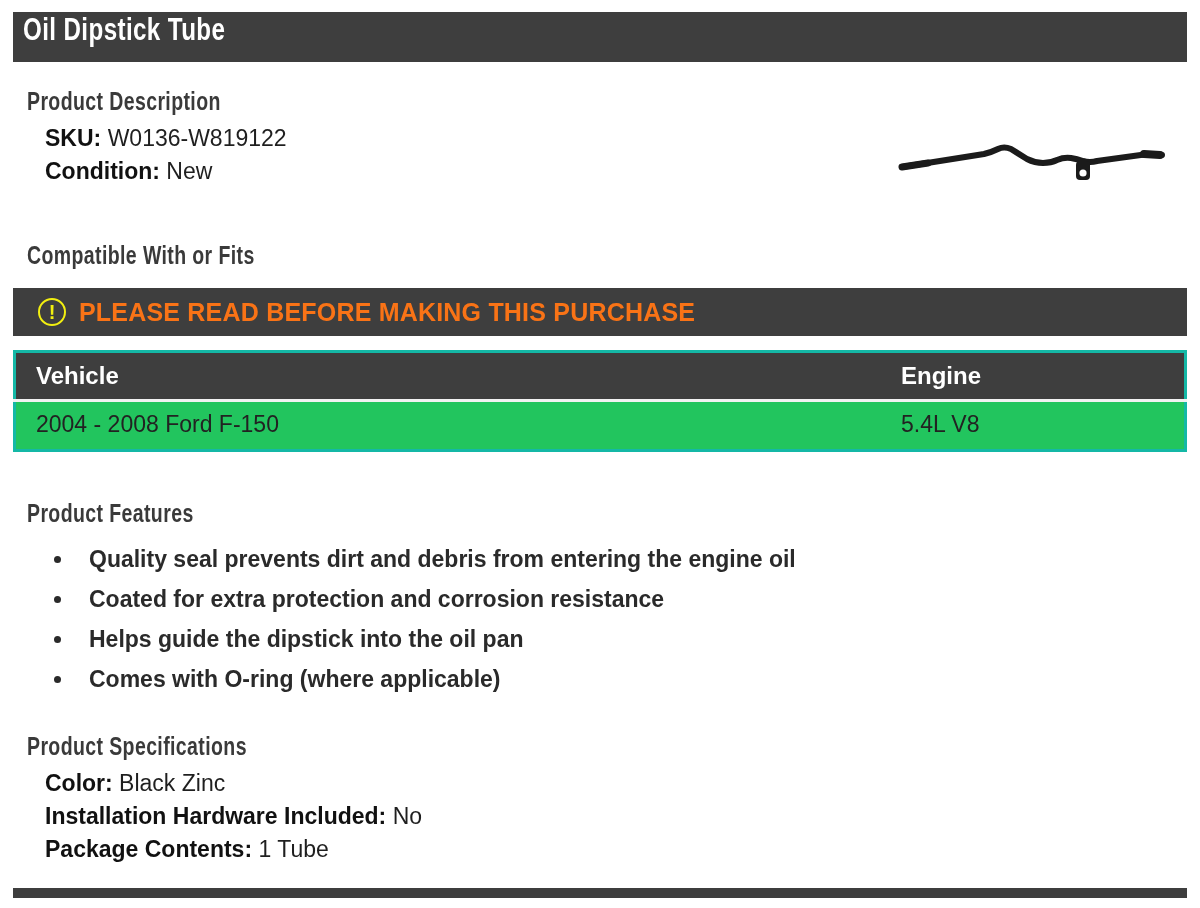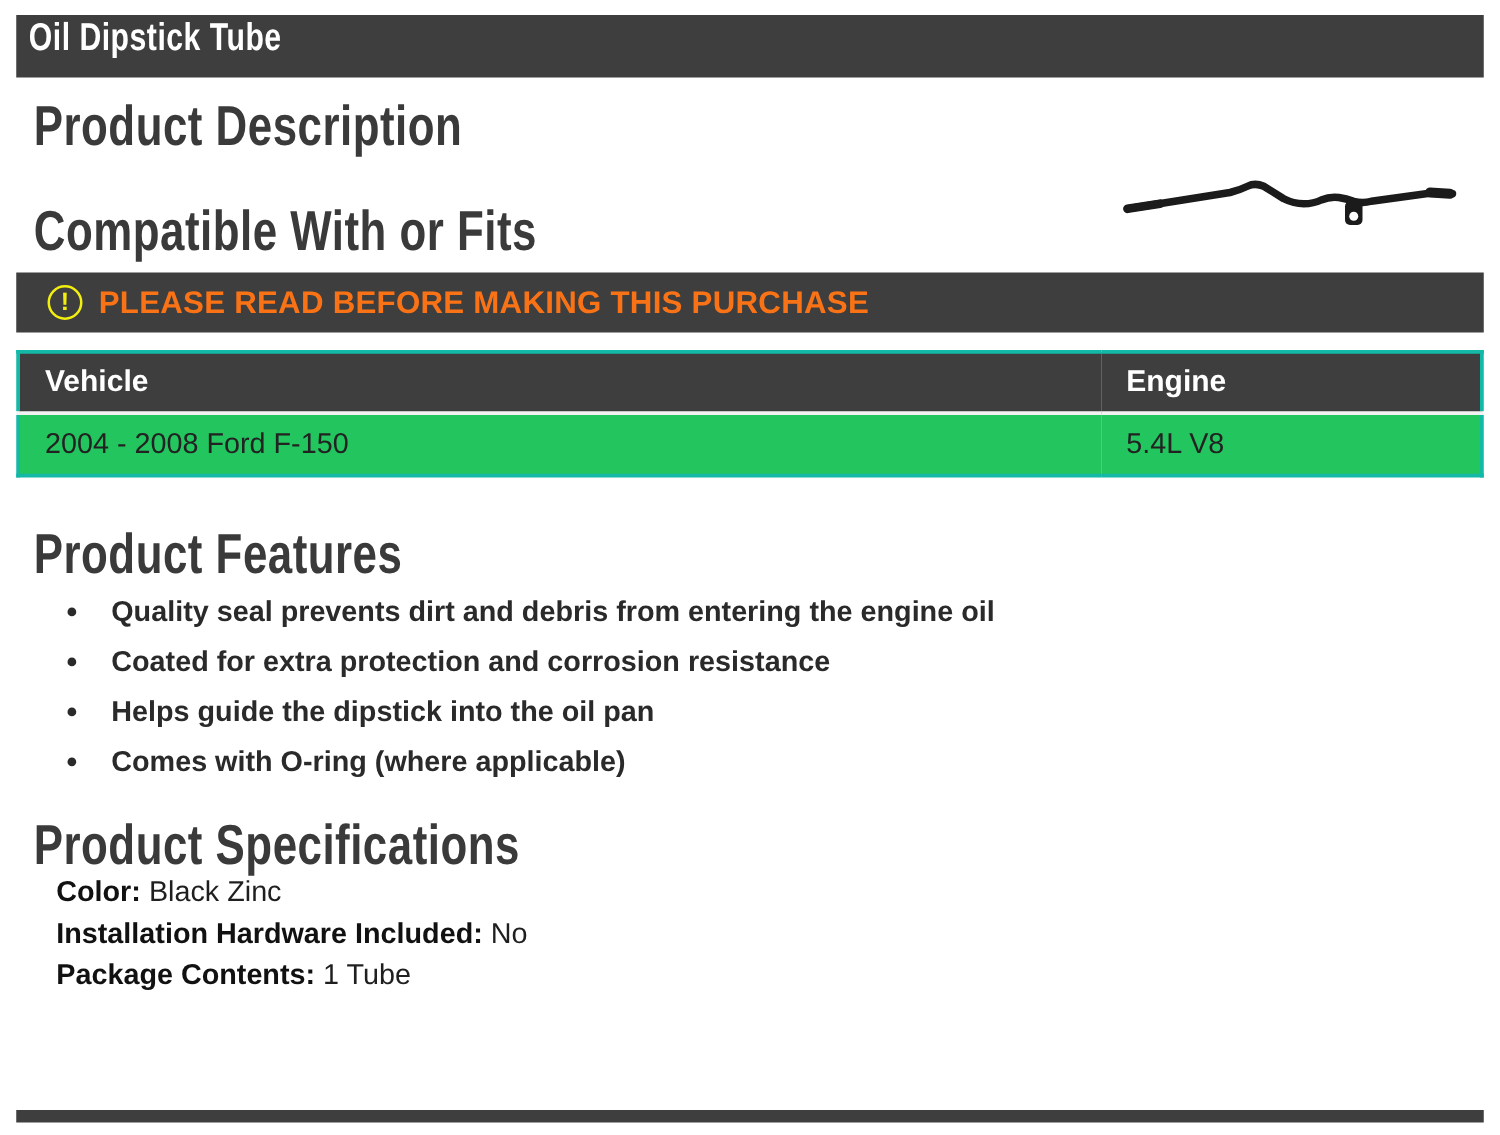--- a/index.html
+++ b/index.html
@@ -33,21 +33,21 @@
   .cond {
     display: inline-block;
     font-weight: bold;
     transform: scaleX(0.78);
     transform-origin: 0 50%;
     white-space: nowrap;
     letter-spacing: 0.5px;
   }
 
   h2.section-heading {
-    font-size: 45px;
+    font-size: 25px;
     line-height: 34px;
     color: #3a3a3a;
     margin: 0 0 0 14px;
     text-decoration: underline;
   }
   h2.heading-desc   { margin-top: 22px; }
   h2.heading-compat { margin-top: 50px; }
   h2.heading-feat   { margin-top: 44px; }
   h2.heading-spec   { margin-top: 36px; }
 
@@ -151,20 +151,30 @@
 
 <div class="page">
 
   <div class="title-bar">
     <span class="cond">Oil Dipstick Tube</span>
   </div>
 
   <h2 class="section-heading heading-desc">
     <span class="cond">Product Description</span>
   </h2>
+  <div class="kv-list">
+    <div class="kv-line">
+      <span class="kv-label">SKU: </span>
+      <span>W0136-W819122</span>
+    </div>
+    <div class="kv-line">
+      <span class="kv-label">Condition: </span>
+      <span>New</span>
+    </div>
+  </div>
 
   <svg class="product-photo" viewBox="0 0 282 64" xmlns="http://www.w3.org/2000/svg" aria-hidden="true">
     <path d="M 16 39 L 98 26 Q 106 24 112 21 Q 118 18 125 21 Q 133 26 141 31 Q 149 35 157 35 Q 165 35 171 32 Q 178 29 185 30 Q 191 31 197 33 Q 204 35 211 33 L 262 26 L 276 27" fill="none" stroke="#1b1b1b" stroke-width="6" stroke-linecap="round" stroke-linejoin="round"></path>
     <path d="M 16 39 L 42 35" fill="none" stroke="#1b1b1b" stroke-width="7" stroke-linecap="round"></path>
     <path d="M 258 26 L 274 27" fill="none" stroke="#1b1b1b" stroke-width="8" stroke-linecap="round"></path>
     <rect x="190" y="33" width="14" height="19" rx="4" fill="#1b1b1b"></rect>
     <circle cx="197" cy="45" r="3.6" fill="#ffffff"></circle>
   </svg>
 
   <h2 class="section-heading heading-compat">

